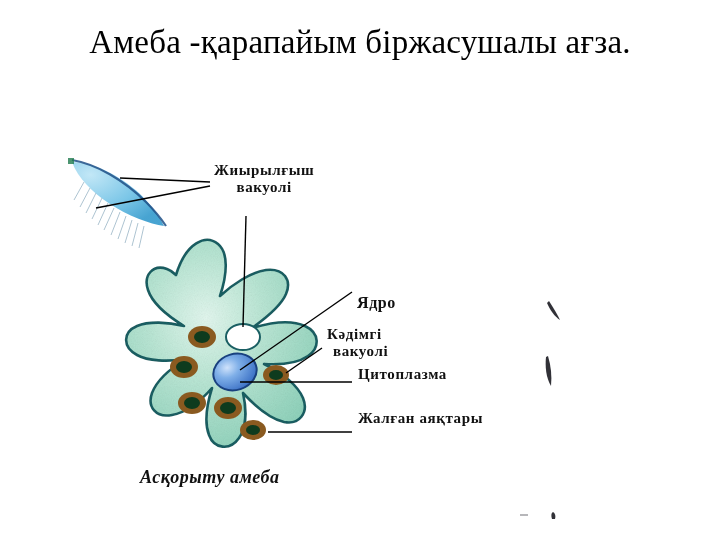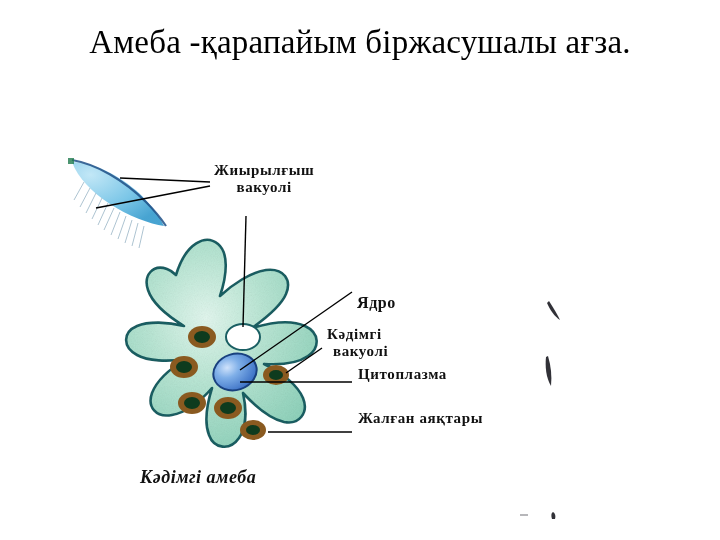--- a/index.html
+++ b/index.html
@@ -253,16 +253,16 @@
 
     <div class="lbl lbl-digest">
       <span class="l1">Кәдімгі</span>
       <span class="l2">вакуолі</span>
     </div>
 
     <div class="lbl lbl-cyto">Цитоплазма</div>
 
     <div class="lbl lbl-pseudo">Жалған аяқтары</div>
 
-    <div class="caption">Кәдімгі амеба</div>
+    <div class="caption">Асқорыту амеба</div>
   </div>
 
 </div>
 
 </body></html>

